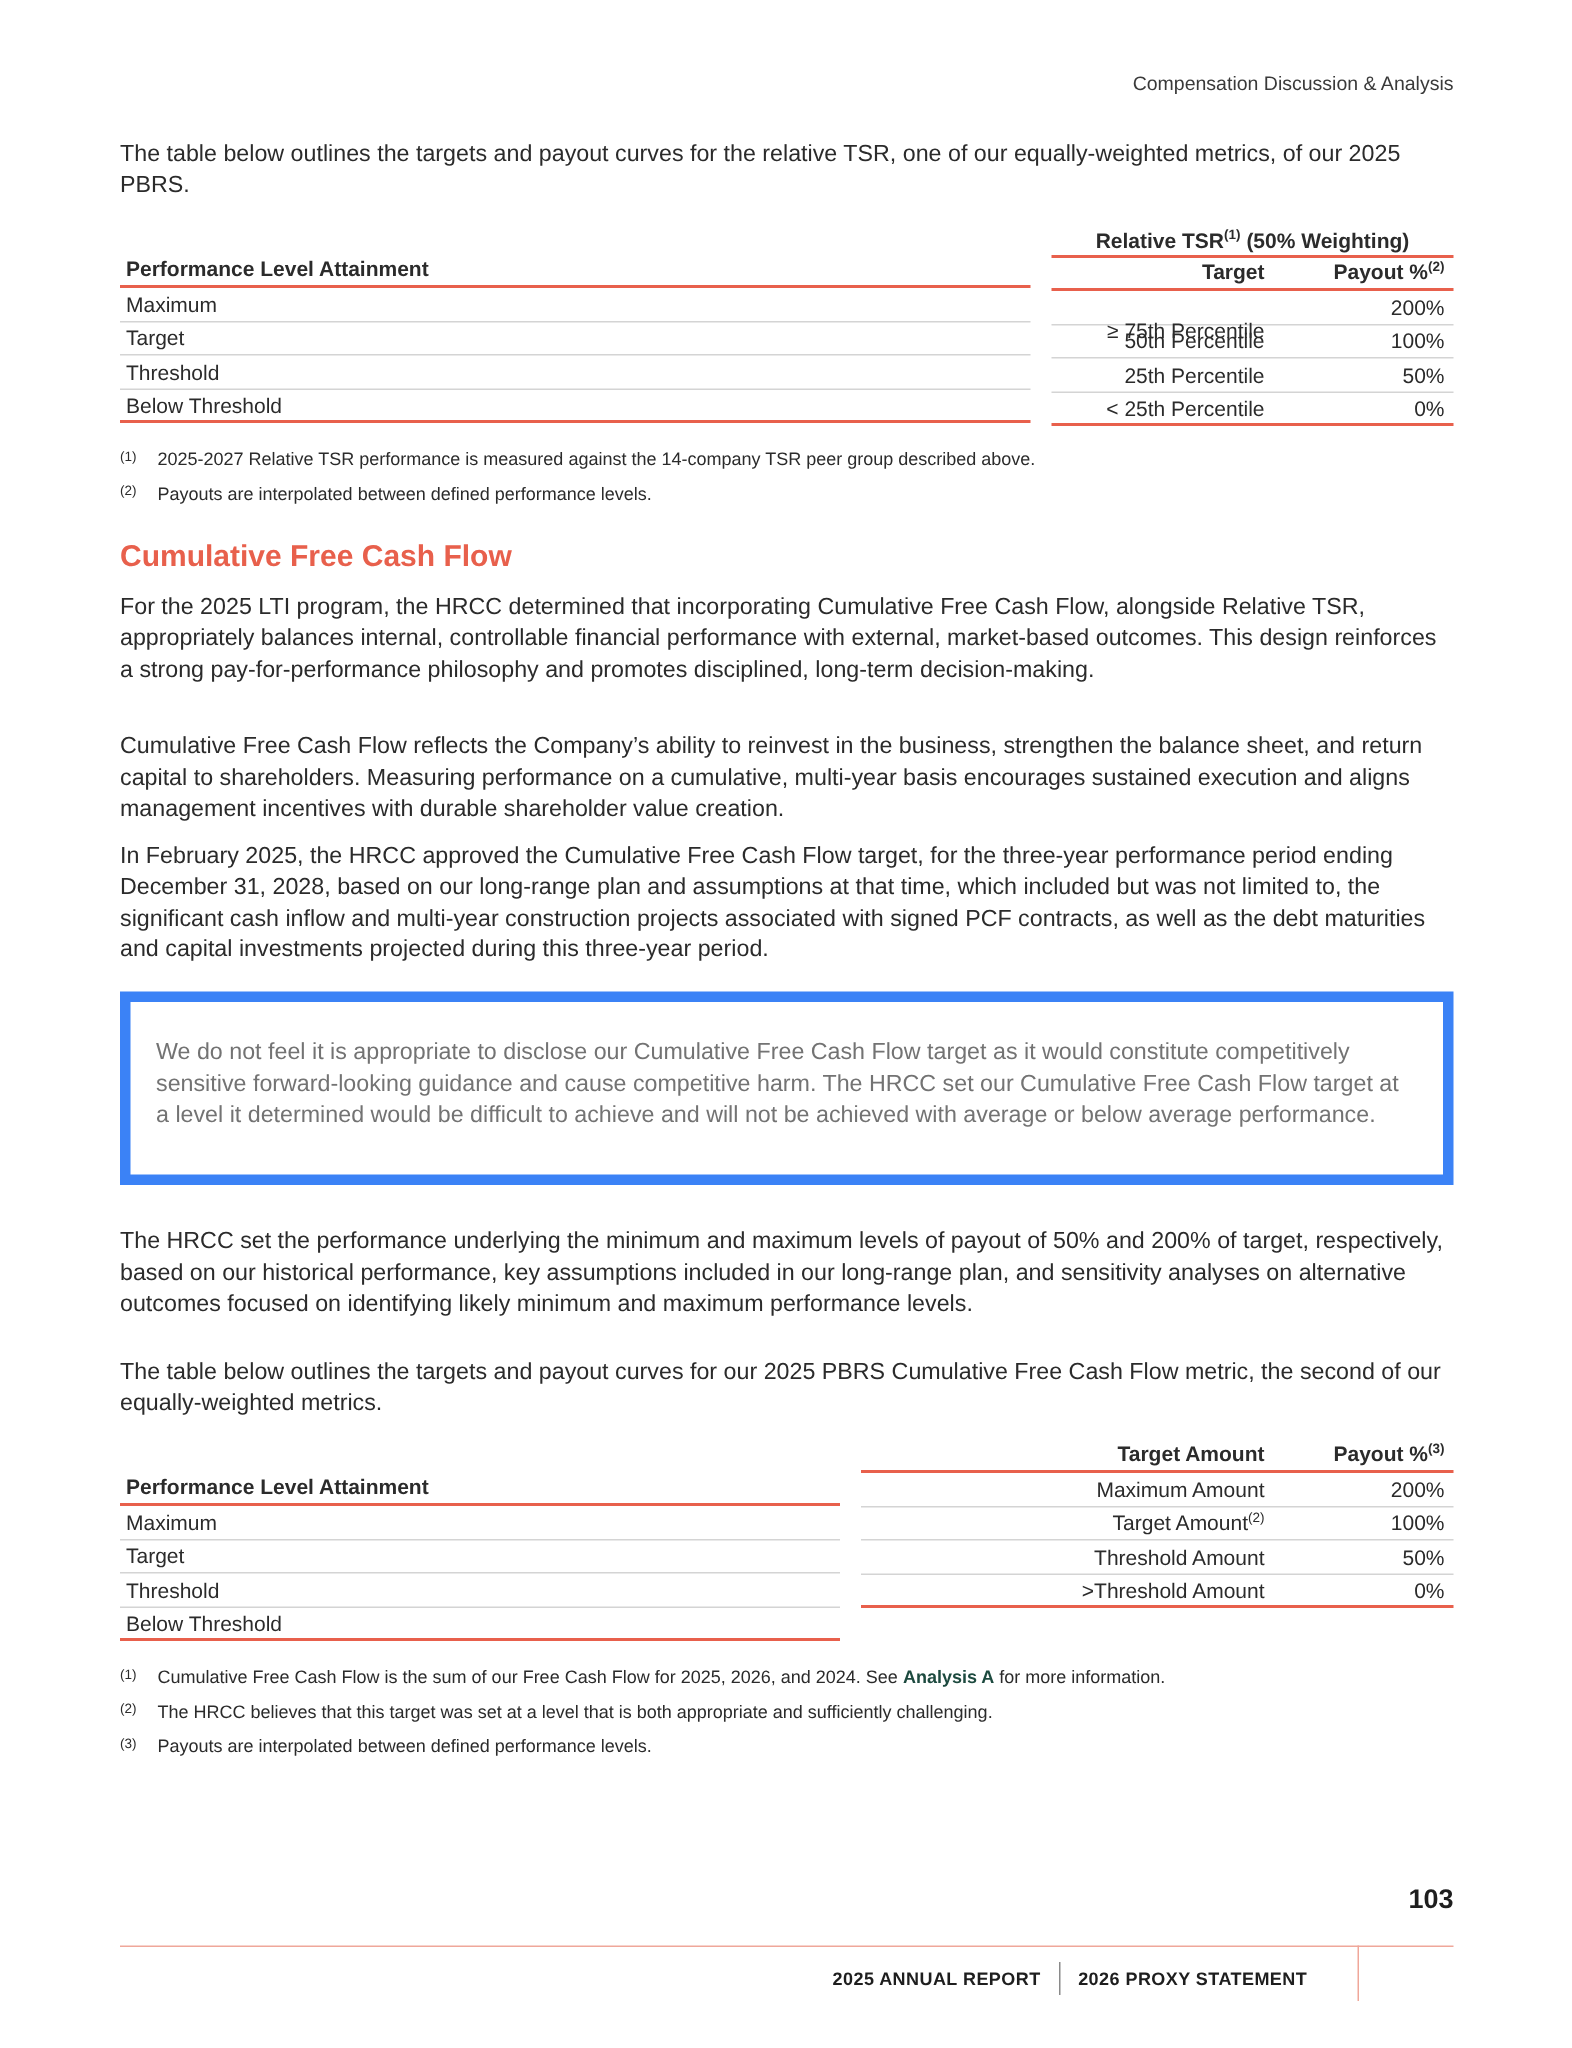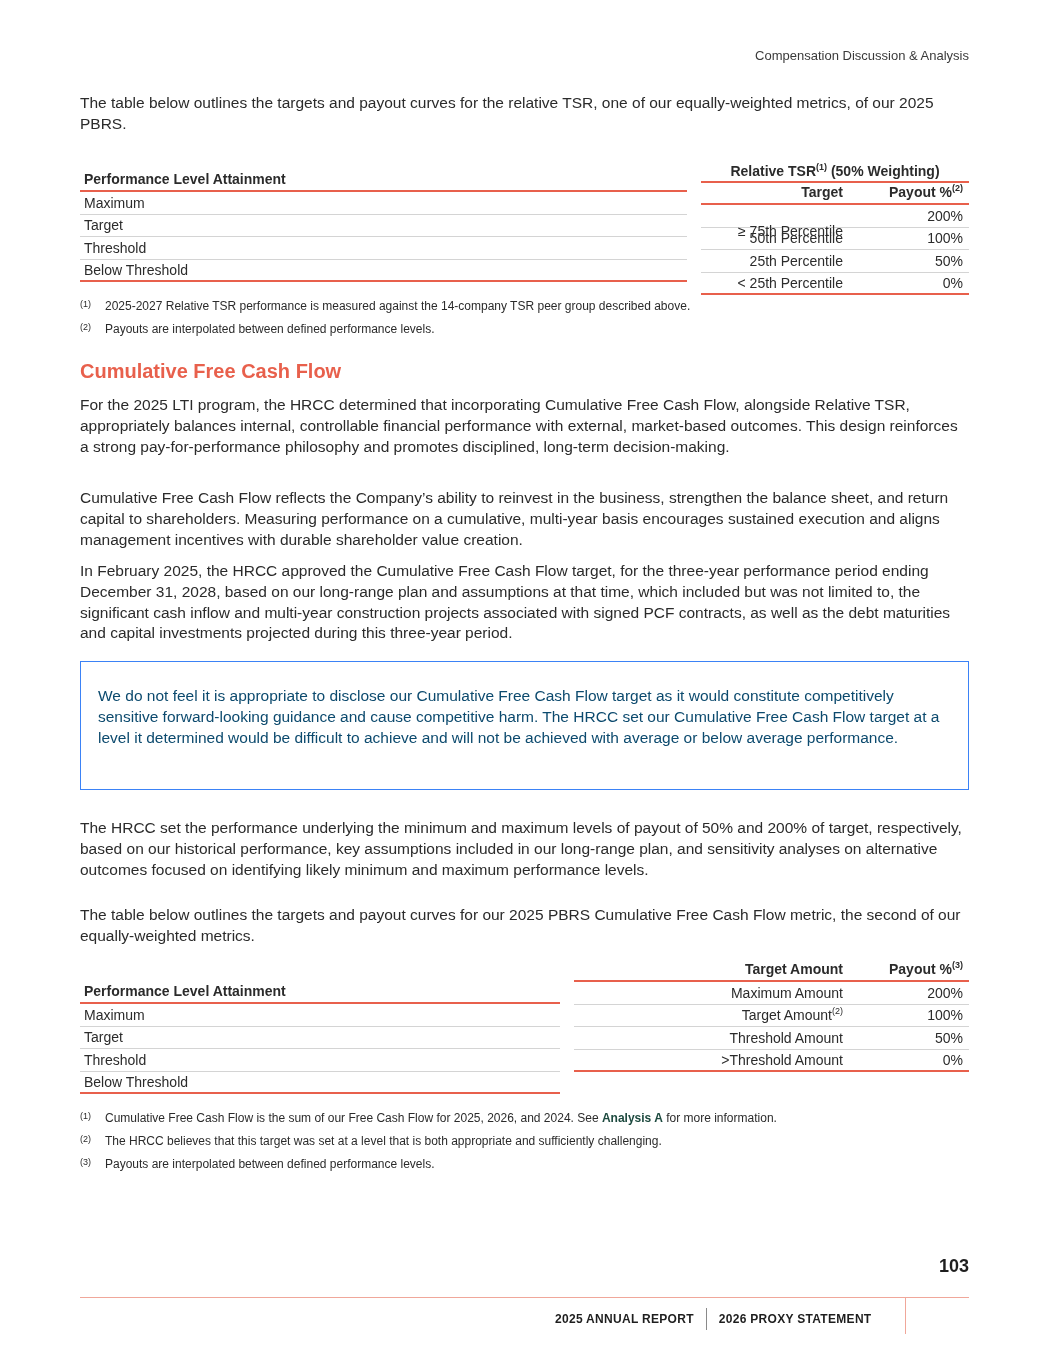--- a/index.html
+++ b/index.html
@@ -14,21 +14,21 @@
   .tbl .hdr { display: flex; align-items: flex-end; height: 22px; border-bottom: 2px solid #e8604c; font-weight: bold; padding-bottom: 3px; }
   .tbl .grp { font-weight: bold; text-align: center; border-bottom: 2px solid #e8604c; height: 22px; line-height: 20px; }
   .lcol { position: absolute; left: 0; }
   .rcol { position: absolute; }
   .cell-l { padding-left: 4px; }
   .cell-r { text-align: right; }
   sup { font-size: 9px; line-height: 0; vertical-align: super; }
   .fn { position: absolute; left: 80px; font-size: 12px; color: #2b2b2b; display: flex; }
   .fn .mk { width: 25px; font-size: 9px; padding-top: 0px; }
   .fn b { color: #1d4a3f; }
-  .callout { position: absolute; left: 80px; top: 661px; width: 889px; height: 129px; border: 1px solid #3b82f6; padding: 24px 17px; font-size: 15.5px; line-height: 20.8px; color: #0c4a6e; }
+  .callout { position: absolute; left: 80px; top: 661px; width: 889px; height: 129px; border: 7px solid #3b82f6; padding: 24px 17px; font-size: 15.5px; line-height: 20.8px; color: #737373; }
   .footer-rule { position: absolute; left: 80px; top: 1297px; width: 889px; height: 1px; background: #f0a79a; }
   .footer { position: absolute; top: 1304px; height: 30px; display: flex; align-items: center; font-weight: bold; font-size: 12px; letter-spacing: 0.3px; color: #1e1e1e; }
   .vsep { width: 1px; height: 22px; background: #8a8a8a; margin: 0 12px; }
   .pgsep { position: absolute; left: 905px; top: 1297px; width: 1px; height: 37px; background: #f0a79a; }
   .pgnum { position: absolute; left: 905px; top: 1256px; width: 64px; text-align: right; font-size: 18px; font-weight: bold; color: #1e1e1e; }
 </style>
 </head>
 <body>
 
 <div class="running-head">Compensation Discussion &amp; Analysis</div>
@@ -44,21 +44,21 @@
     <div class="row cell-l">
         <span>Target</span>
       </div>
     <div class="row cell-l">
         <span>Threshold</span>
       </div>
     <div class="row last cell-l">
         <span>Below Threshold</span>
       </div>
   </div>
-  <div class="rcol" style="left:621px; top:13px; width:268px;">
+  <div class="rcol" style="left:621px; top:2px; width:268px;">
     <div class="grp"><span>Relative TSR</span><sup>(1)</sup><span> (50% Weighting)</span></div>
     <div class="hdr" style="border-bottom:2px solid #e8604c;">
       <span class="cell-r" style="width:142px;">Target</span>
       <span class="cell-r" style="width:120px;"><span>Payout %</span><sup>(2)</sup></span>
     </div>
     <div class="row">
         <span class="cell-r" style="width:142px;margin-top:30px;">≥ 75th Percentile</span>
         <span class="cell-r" style="width:120px;">200%</span>
       </div>
     <div class="row">

